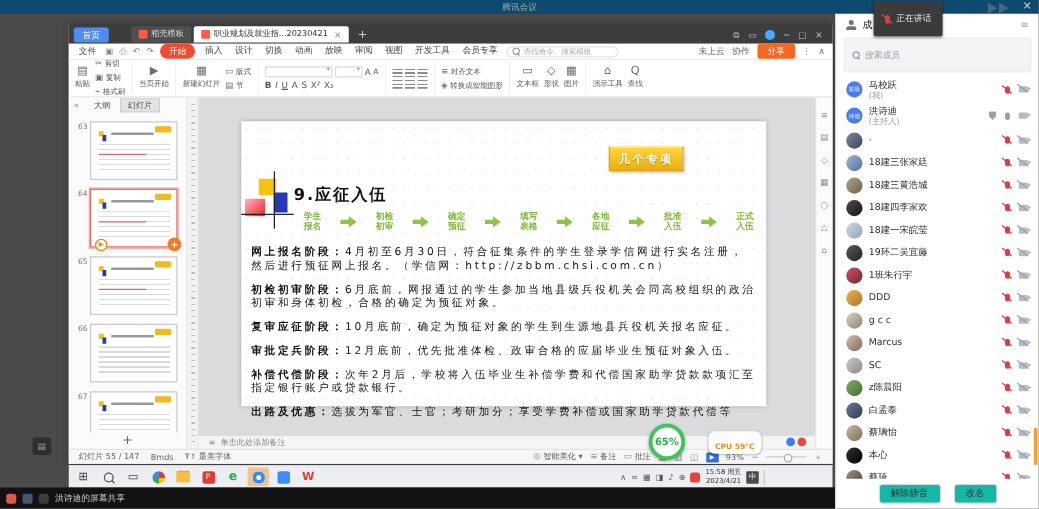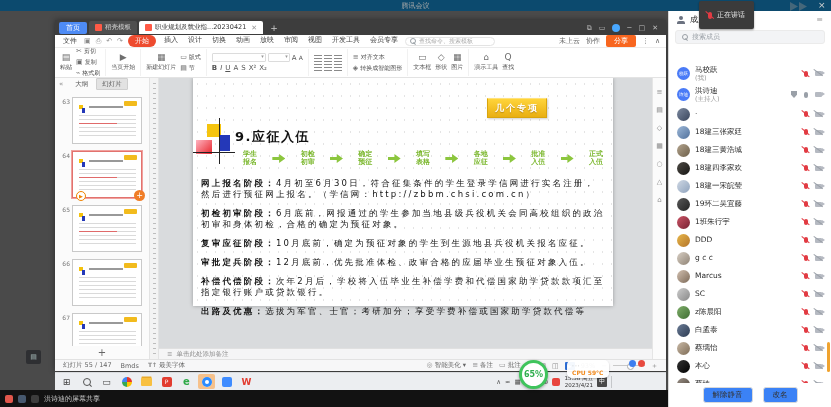--- a/index.html
+++ b/index.html
@@ -18,21 +18,21 @@
 .bb-chat{width:8px;height:8px;border-radius:2px;background:#46586e}
 .bb-mic{width:8px;height:8px;border-radius:2px;background:#3c3c3c}
 #chatfloat{position:absolute;left:26px;top:350px;width:15px;height:14px;background:#2e2f32;border-radius:2px;z-index:30;display:flex;align-items:center;justify-content:center;color:#9aa;font-size:7px}
 
 
 #share{position:absolute;left:0;top:11px;width:668px;height:379px;background:#4a4a4a}
 
 
 #wps{position:absolute;left:55px;top:20px;width:611px;height:351px;background:#fff;box-shadow:0 0 6px rgba(0,0,0,.4);display:flex;flex-direction:column}
 .wtabs{height:15px;background:#3d3d3d;display:flex;align-items:center;padding:0 4px;flex:none}
-.home-pill{background:#4e8bf5;color:#fff;border-radius:2px;padding:1px 7px;font-size:7px;margin-right:2px}
+.home-pill{background:#4e8bf5;color:#fff;border-radius:2px;padding:1px 7px;font-size:7px;margin-right:18px}
 .dtab{display:inline-flex;align-items:center;gap:3px;height:13px;padding:0 6px;color:#d8d8d8;font-size:6.5px;background:#4f4f4f;margin-right:2px;border-radius:2px 2px 0 0;white-space:nowrap}
 .dtab.active{background:#fff;color:#333}
 .tico{width:7px;height:7px;background:#ff5a46;border-radius:1px;flex:none}
 .tclose{color:#999;margin-left:2px;font-size:7px}
 .newtab{color:#ccc;margin-left:5px;font-size:9px}
 .tab-right{margin-left:auto;display:flex;gap:7px;color:#bdbdbd;font-size:7px;align-items:center;padding-right:4px}
 .bird{width:8px;height:8px;border-radius:50%;background:#49a8ff}
 
 .wmenu{height:13px;background:#fff;border-bottom:1px solid #ececec;display:flex;align-items:center;padding:0 6px;gap:5px;font-size:7px;color:#444;flex:none}
 .mglyph{color:#8b8b8b;font-size:7px}
@@ -78,21 +78,21 @@
 .tred{position:absolute;left:6px;top:25px;width:38px;height:1px;background:#e06a6a}
 .tplay{position:absolute;left:3px;bottom:-4px;width:10px;height:10px;border-radius:50%;background:#fff;border:1px solid #f08300;color:#f08300;font-size:5px;display:flex;align-items:center;justify-content:center}
 .tadd{position:absolute;right:-4px;bottom:-4px;width:11px;height:11px;border-radius:50%;background:#f07d26;color:#fff;font-size:8px;display:flex;align-items:center;justify-content:center}
 .plusrow{height:13px;display:flex;align-items:center;justify-content:center;color:#666;font-size:10px;flex:none}
 
 .tick{width:9px;background:#f3f3f3;border-right:1px solid #e3e3e3;padding:5px 0;flex:none}
 .tickmarks{width:3px;height:100%;margin:0 auto;background:repeating-linear-gradient(to bottom,#bdbdbd 0 1px,transparent 1px 5px)}
 
 .main{flex:1;display:flex;flex-direction:column;min-width:0}
 .canvas{position:relative;flex:1;background:#d9dbdd;overflow:hidden}
-.slide{position:absolute;left:34px;top:0;width:420px;height:228px;background:#fff;box-shadow:0 0 4px rgba(0,0,0,.3);background-image:radial-gradient(circle,#e4e4e4 .6px,transparent .8px);background-size:9px 12px}
+.slide{position:absolute;left:34px;top:19px;width:420px;height:228px;background:#fff;box-shadow:0 0 4px rgba(0,0,0,.3);background-image:radial-gradient(circle,#e4e4e4 .6px,transparent .8px);background-size:9px 12px}
 .badge{position:absolute;left:294px;top:20px;width:60px;height:20px;background:linear-gradient(180deg,#ffd43a,#e9af12);border:1px solid #d9a50e;border-top-color:#ffe27a;color:#fff;font-weight:bold;font-size:9px;display:flex;align-items:center;justify-content:center;letter-spacing:2px;text-shadow:0 1px 1px rgba(150,100,0,.6);box-shadow:1px 1px 2px rgba(0,0,0,.2)}
 .lg{position:absolute}
 .lg-y{left:14px;top:46px;width:14px;height:13px;background:#f5c40e}
 .lg-b{left:26px;top:57px;width:11px;height:16px;background:#2438b8}
 .lg-r{left:3px;top:62px;width:16px;height:14px;background:linear-gradient(135deg,#ffb3c0,#e8262d)}
 .lg-v{left:26px;top:40px;width:1px;height:46px;background:#222}
 .lg-h{left:0;top:74px;width:42px;height:1px;background:#222}
 .stitle{position:absolute;left:42px;top:50px;font-size:13px;font-weight:bold;color:#111;letter-spacing:1.5px}
 .flow{position:absolute;left:50px;top:73px;width:360px;display:flex;align-items:center;justify-content:space-between}
 .fstep{display:flex;flex-direction:column;align-items:center;color:#7cb82f;font-weight:bold;font-size:7px;line-height:7.5px;white-space:nowrap}
@@ -106,21 +106,21 @@
 
 .wstatus{height:12px;background:#f7f7f8;border-top:1px solid #e2e2e2;display:flex;align-items:center;padding:0 8px;font-size:6.5px;color:#666;gap:9px;flex:none;white-space:nowrap}
 .ticon{color:#888;font-weight:bold;font-size:6px}
 .stright{margin-left:auto;display:flex;align-items:center;gap:6px}
 .vico{color:#8b8b8b;font-size:7px}
 .playbtn{width:10px;height:8px;background:#2e6fd8;border-radius:1px;color:#fff;font-size:5px;display:flex;align-items:center;justify-content:center}
 .sldr{width:32px;height:1px;background:#c9c9c9;position:relative}
 .sldr::after{content:"";position:absolute;left:14px;top:-2px;width:5px;height:5px;border-radius:50%;background:#fff;border:1px solid #aaa}
 
 
-#perf{position:absolute;left:519px;top:360px;display:flex;align-items:flex-start;gap:19px;z-index:40}
+#perf{position:absolute;left:519px;top:339px;display:flex;align-items:center;gap:19px;z-index:40}
 .pcirc{width:29px;height:29px;border-radius:50%;background:#fff;border:3px solid #3fc45c;color:#2fae4e;font-size:8px;font-weight:bold;display:flex;align-items:center;justify-content:center;box-shadow:0 1px 3px rgba(0,0,0,.35)}
 .pinfo{background:rgba(255,255,255,.95);border-radius:5px;padding:2px 5px;box-shadow:0 1px 2px rgba(0,0,0,.25);display:flex;flex-direction:column;line-height:7px}
 .pdots{color:#b5b5b5;font-size:6px;letter-spacing:1px}
 .pcpu{color:#f28b1e;font-weight:bold;font-size:6px}
 .pmini{display:flex;gap:2px;margin-left:1px}
 .pmini i{width:7px;height:7px;border-radius:50%;display:block}
 .pm1{background:#3d7ef0}.pm2{background:#e84a3f}
 
 
 #taskbar{position:absolute;left:55px;top:372px;width:611px;height:18px;background:#eceef1;border-top:1px solid #d9dbde;display:flex;align-items:center;gap:3px;padding:0 3px;z-index:4}
@@ -141,42 +141,42 @@
 .ime{width:10px;height:10px;background:#4a4a4a;color:#fff;border-radius:1px;font-size:6px;display:flex;align-items:center;justify-content:center}
 .showdesk{width:4px;height:12px;border-left:1px solid #c5c7ca}
 
 
 #members{position:absolute;left:668px;top:11px;width:163px;height:396px;background:#fff;display:flex;flex-direction:column;border-left:1px solid #d8d8d8;z-index:10}
 .mhead{height:17px;display:flex;align-items:center;gap:4px;padding:0 8px;font-size:8px;color:#222;flex:none}
 .people-ico{width:9px;height:8px;position:relative}
 .people-ico::before{content:"";position:absolute;left:2px;top:0;width:4px;height:4px;border-radius:50%;background:#6b7280}
 .people-ico::after{content:"";position:absolute;left:0;bottom:0;width:8px;height:3px;border-radius:2px 2px 0 0;background:#6b7280}
 .mmenu{margin-left:auto;color:#9a9a9a;font-size:8px}
-.msearchbox{margin:2px 6px 19px;height:14px;background:#f3f4f6;border:1px solid #ebebeb;border-radius:3px;display:flex;align-items:center;gap:4px;padding:0 6px;font-size:7px;color:#9aa0a6;flex:none}
+.msearchbox{margin:2px 6px 3px;height:28px;background:#f3f4f6;border:1px solid #ebebeb;border-radius:3px;display:flex;align-items:center;gap:4px;padding:0 6px;font-size:7px;color:#9aa0a6;flex:none}
 .mag{width:6px;height:6px;position:relative;flex:none}
 .mag::before{content:"";position:absolute;left:0;top:0;width:4px;height:4px;border:1px solid #9aa0a6;border-radius:50%}
 .mag::after{content:"";position:absolute;right:0;bottom:0;width:3px;height:1px;background:#9aa0a6;transform:rotate(45deg)}
 .mlist{flex:1;overflow:hidden}
 .mrow{display:flex;align-items:center;gap:5px;padding:0 9px 0 8px;height:18px}
 .mrow.two{height:21px}
 .avatar{width:13px;height:13px;border-radius:50%;flex:none;display:flex;align-items:center;justify-content:center;color:#fff;font-size:4.5px;letter-spacing:0}
 .mnw{display:flex;flex-direction:column;line-height:8px;overflow:hidden}
 .mname{font-size:7.5px;color:#2b2b2b;white-space:nowrap}
 .msub{font-size:6.5px;color:#9b9b9b}
 .mics{margin-left:auto;display:flex;align-items:center;gap:7px}
 .ic-mic{width:4px;height:6px;background:#9aa0a8;border-radius:2px;position:relative}
 .ic-mic.off{background:#e23b43}
 .ic-mic.off::after{content:"";position:absolute;left:-2px;top:-1px;width:10px;height:1px;background:#e23b43;transform:rotate(40deg);transform-origin:0 0}
 .ic-cam{width:7px;height:5px;background:#b6bac2;border-radius:1px;position:relative}
 .ic-cam::before{content:"";position:absolute;right:-3px;top:0;border-left:3px solid #b6bac2;border-top:2.5px solid transparent;border-bottom:2.5px solid transparent}
 .ic-cam.off::after{content:"";position:absolute;left:-1px;top:-2px;width:11px;height:1px;background:#9aa0a8;transform:rotate(35deg);transform-origin:0 0}
 .ic-shield{width:6px;height:7px;background:#9aa0a8;clip-path:polygon(0 0,100% 0,100% 55%,50% 100%,0 55%)}
 .mthumb{position:absolute;right:1px;top:331px;width:3px;height:30px;background:#f0a32f;border-radius:2px}
 .mfoot{height:24px;display:flex;align-items:center;justify-content:center;gap:10px;flex:none}
-.mbtn{border:1px solid #d9d9d9;background:#3b82f6;border-radius:3px;font-size:7.5px;color:#333;padding:2px 9px;font-family:inherit}
+.mbtn{border:1px solid #d9d9d9;background:#14b8a6;border-radius:3px;font-size:7.5px;color:#333;padding:2px 9px;font-family:inherit}
 .sp-mic{width:4px;height:7px;background:#e23b43;border-radius:2px;position:relative}
 .sp-mic::after{content:"";position:absolute;left:-2px;top:-1px;width:11px;height:1px;background:#e23b43;transform:rotate(42deg);transform-origin:0 0}
 </style>
 </head>
 <body>
 
 <div id="topbar">
   <span>腾讯会议</span>
 </div>
 

